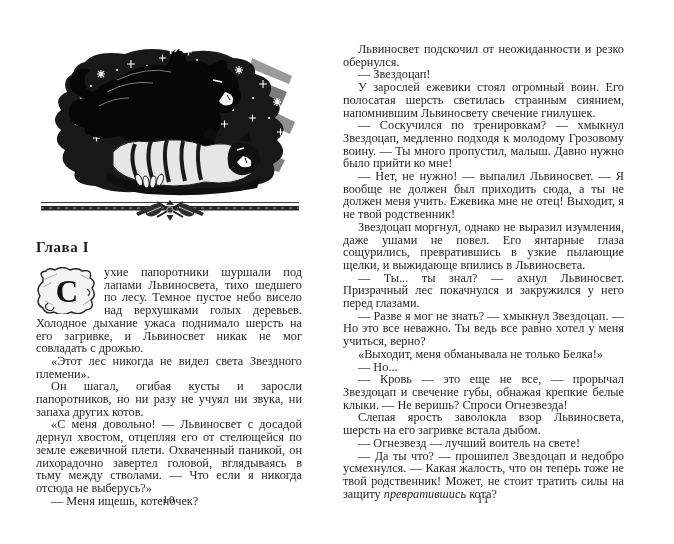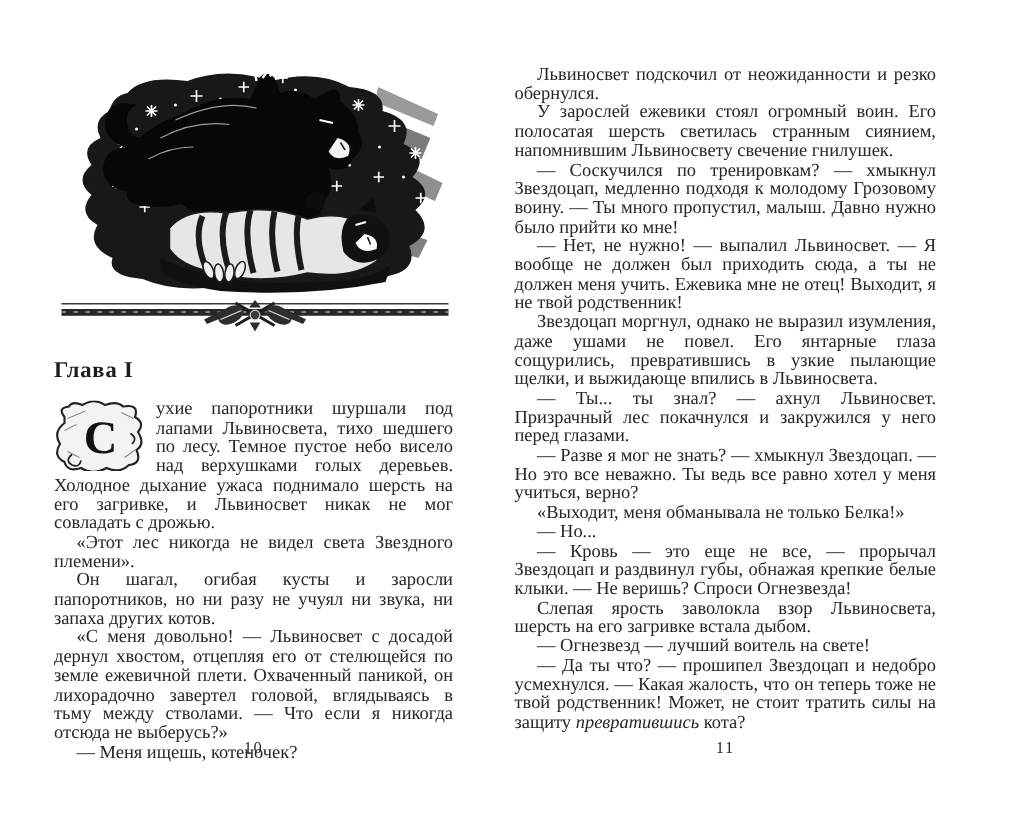--- a/index.html
+++ b/index.html
@@ -170,29 +170,30 @@
       <p class="para">«Этот лес никогда не видел света Звездного племени».</p>
       <p class="para">Он шагал, огибая кусты и заросли папоротников, но ни разу не учуял ни звука, ни запаха других котов.</p>
       <p class="para">«С меня довольно! — Львиносвет с досадой дернул хвостом, отцепляя его от стелющейся по земле ежевичной плети. Охваченный паникой, он лихорадочно завертел головой, вглядываясь в тьму между стволами. — Что если я никогда отсюда не выберусь?»</p>
       <p class="para">— Меня ищешь, котеночек?</p>
     </div>
 </div>
 
 <div class="page page-right">
   <div class="pagetext pagetext-right">
       <p class="para">Львиносвет подскочил от неожиданности и резко обернулся.</p>
+      <p class="para">— Звездоцап!</p>
       <p class="para">У зарослей ежевики стоял огромный воин. Его полосатая шерсть светилась странным сиянием, напомнившим Львиносвету свечение гнилушек.</p>
       <p class="para">— Соскучился по тренировкам? — хмыкнул Звездоцап, медленно подходя к молодому Грозовому воину. — Ты много пропустил, малыш. Давно нужно было прийти ко мне!</p>
       <p class="para">— Нет, не нужно! — выпалил Львиносвет. — Я вообще не должен был приходить сюда, а ты не должен меня учить. Ежевика мне не отец! Выходит, я не твой родственник!</p>
       <p class="para">Звездоцап моргнул, однако не выразил изумления, даже ушами не повел. Его янтарные глаза сощурились, превратившись в узкие пылающие щелки, и выжидающе впились в Львиносвета.</p>
       <p class="para">— Ты... ты знал? — ахнул Львиносвет. Призрачный лес покачнулся и закружился у него перед глазами.</p>
       <p class="para">— Разве я мог не знать? — хмыкнул Звездоцап. — Но это все неважно. Ты ведь все равно хотел у меня учиться, верно?</p>
       <p class="para">«Выходит, меня обманывала не только Белка!»</p>
       <p class="para">— Но...</p>
-      <p class="para">— Кровь — это еще не все, — прорычал Звездоцап и раздвинул губы, обнажая крепкие белые клыки. — Не веришь? Спроси Огнезвезда!</p>
+      <p class="para">— Кровь — это еще не все, — прорычал Звездоцап и свечение губы, обнажая крепкие белые клыки. — Не веришь? Спроси Огнезвезда!</p>
       <p class="para">Слепая ярость заволокла взор Львиносвета, шерсть на его загривке встала дыбом.</p>
       <p class="para">— Огнезвезд — лучший воитель на свете!</p>
       <p class="para">— Да ты что? — прошипел Звездоцап и недобро усмехнулся. — Какая жалость, что он теперь тоже не твой родственник! Может, не стоит тратить силы на защиту <i>превратившись</i> кота?</p>
     </div>
 </div>
 
 <div class="pagenum pagenum-left">10</div>
 <div class="pagenum pagenum-right">11</div>
 
 </body></html>

